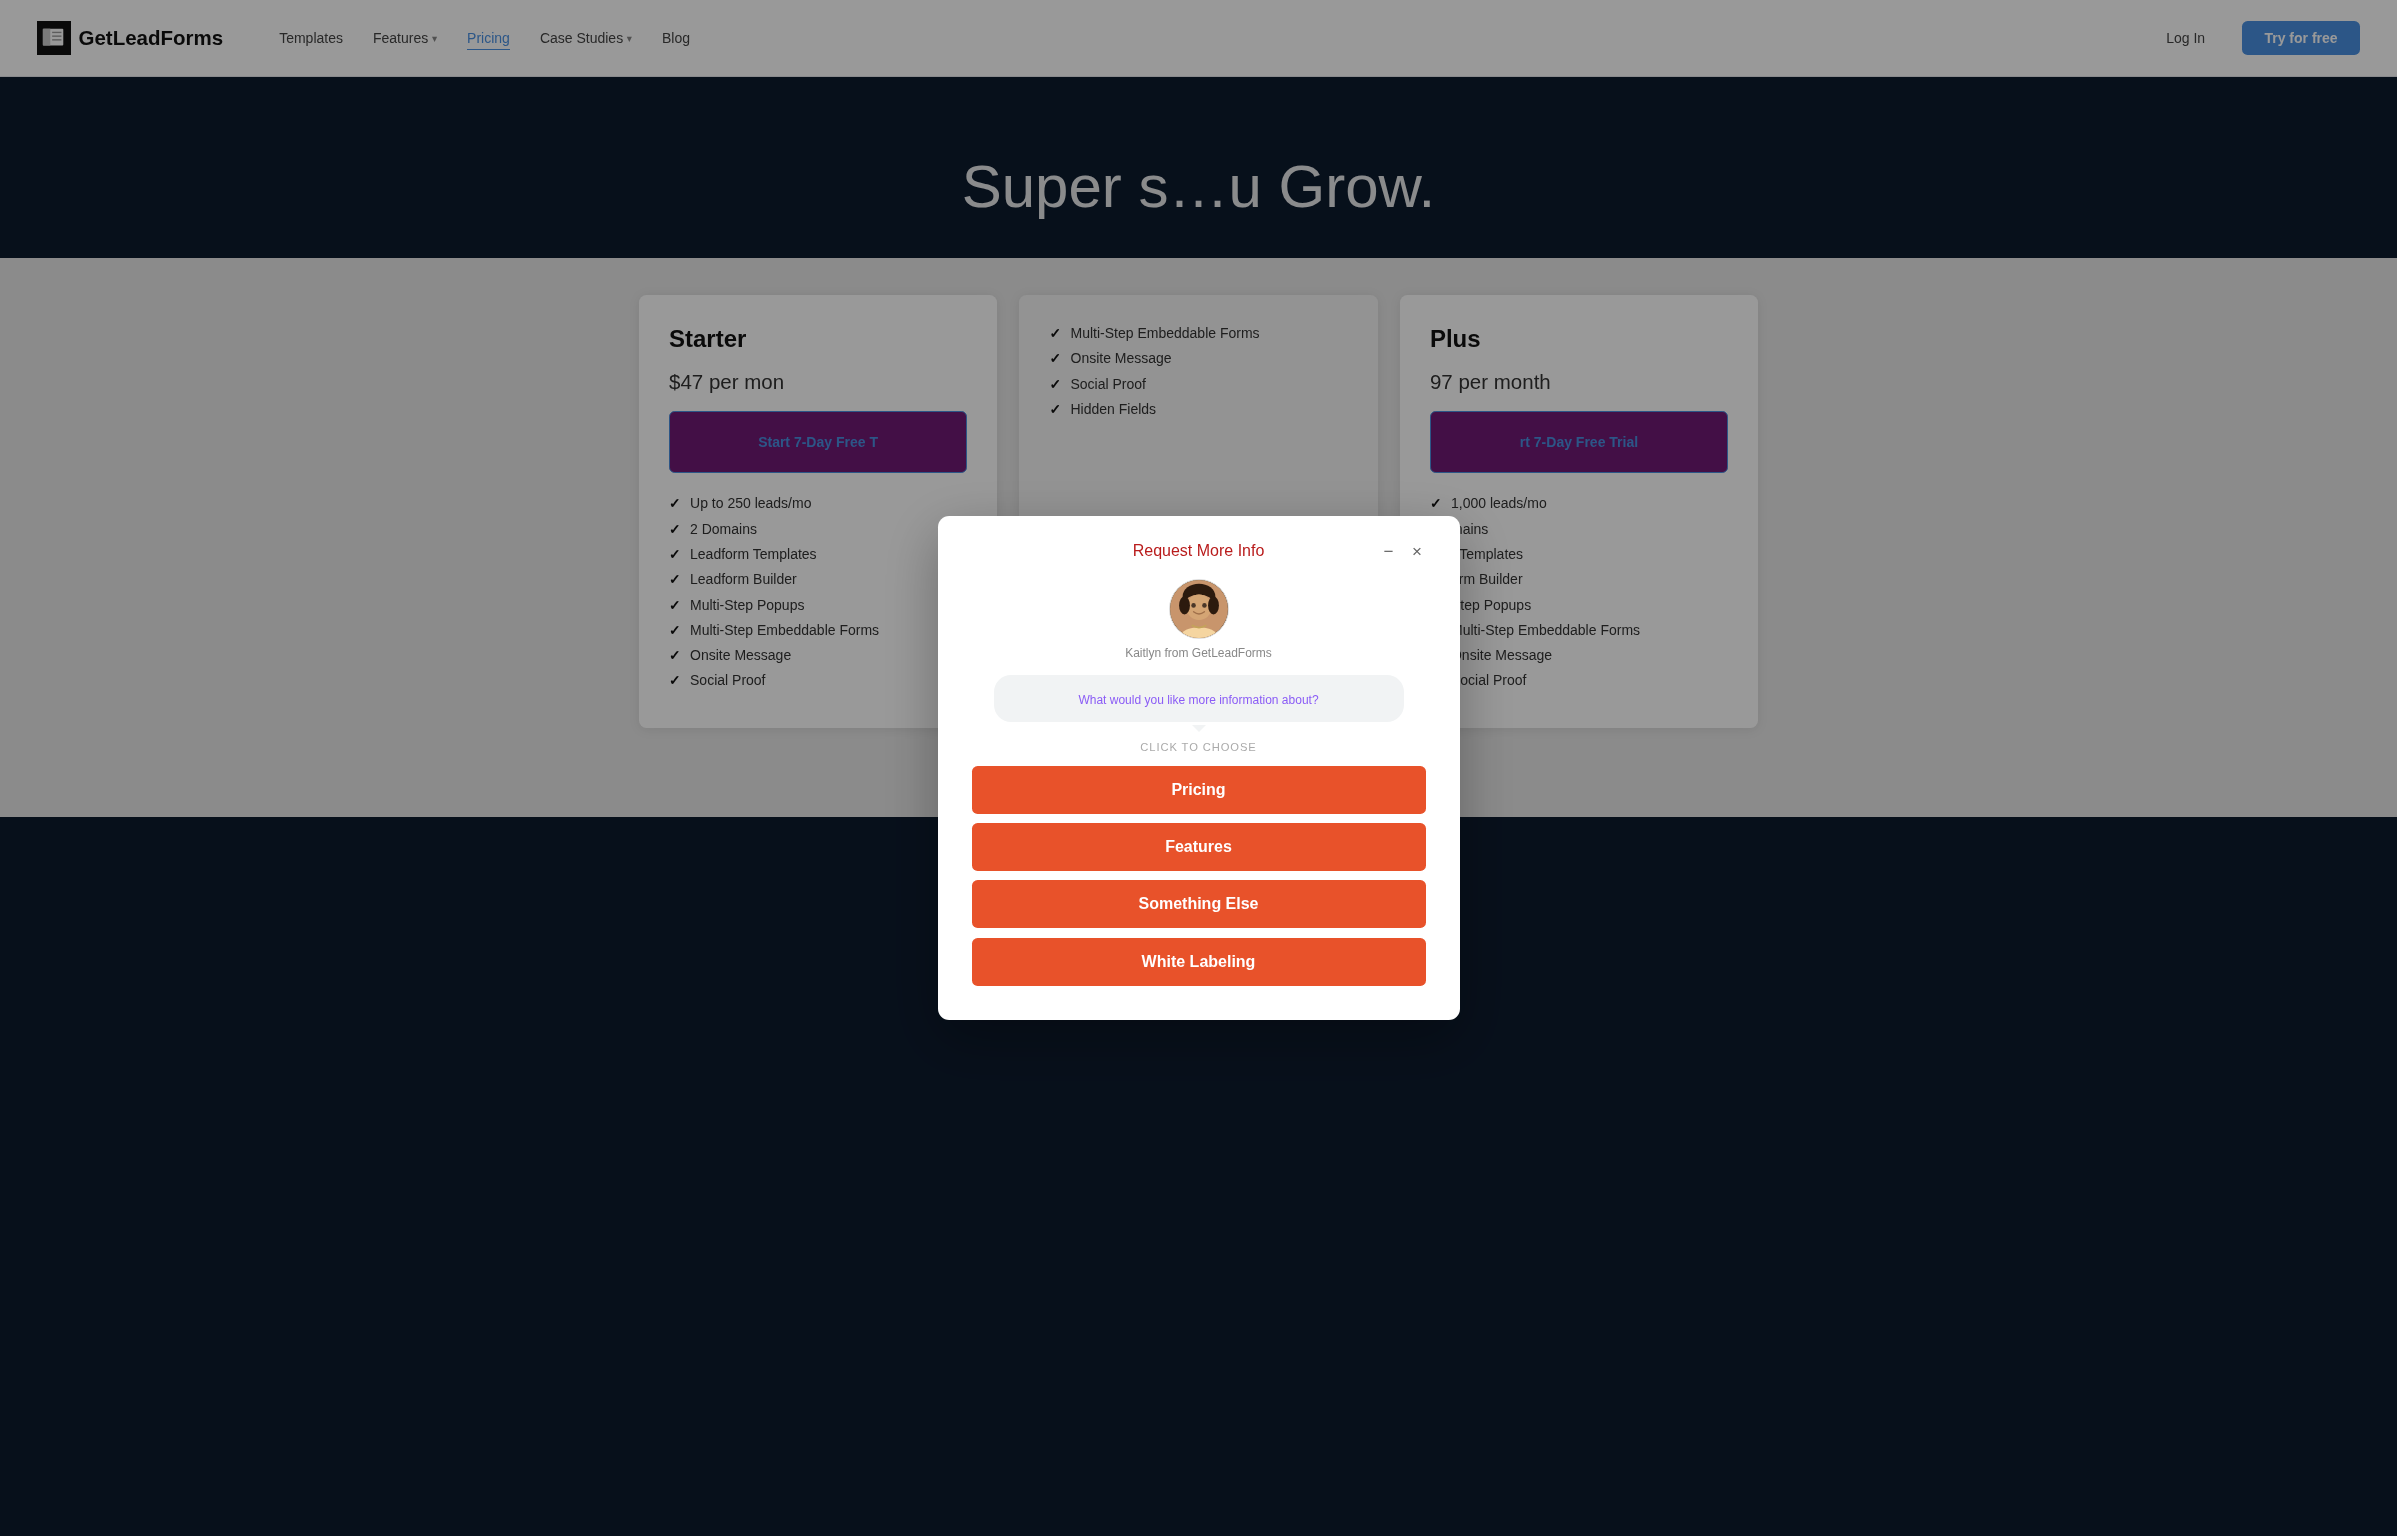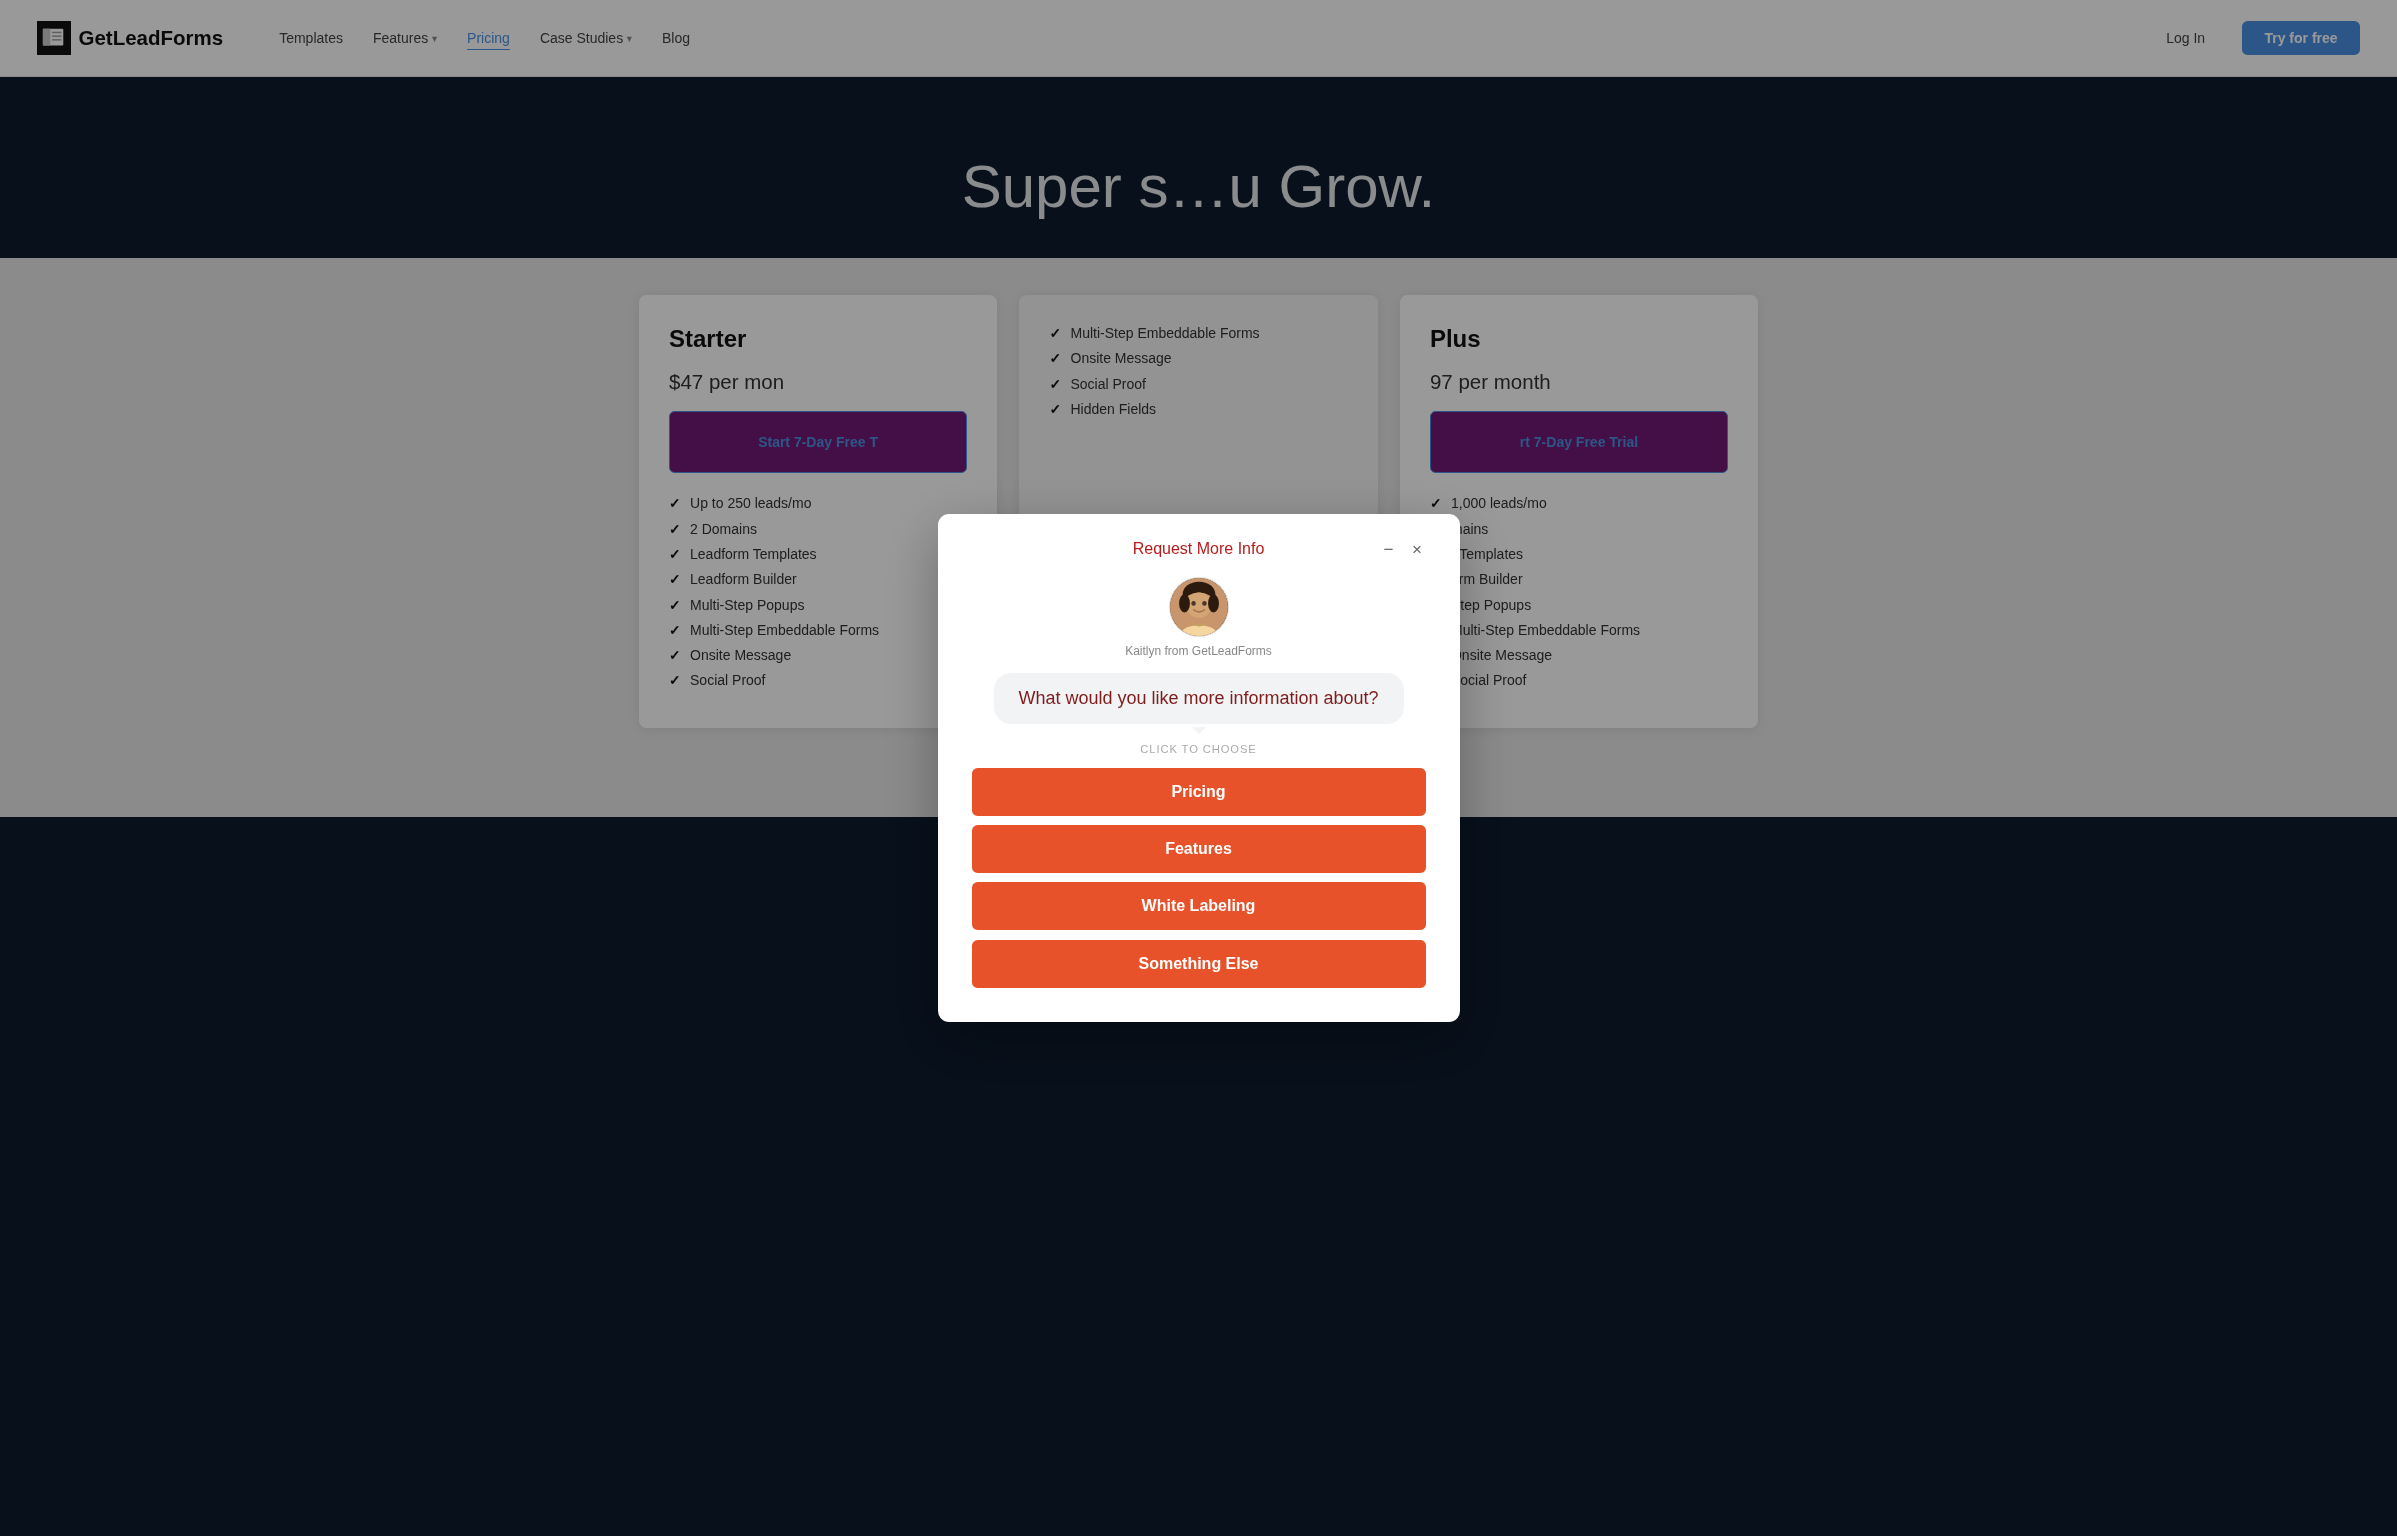--- a/index.html
+++ b/index.html
@@ -249,22 +249,22 @@
       content: '';
       position: absolute;
       bottom: -9.3px;
       left: 50%;
       transform: translateX(-50%);
       border: 7.5px solid transparent;
       border-top-color: #f1f3f4;
       border-bottom: none;
     }
     .speech-text {
-      font-size: 18px;
-      color: #7f1d1d;
+      font-size: 12px;
+      color: #8b5cf6;
       font-weight: 400;
     }
     .click-label {
       text-align: center;
       font-size: 11.2px;
       color: #aaa;
       letter-spacing: 0.9px;
       text-transform: uppercase;
       margin-bottom: 13px;
       margin-top: 7.5px;
@@ -484,19 +484,19 @@
 
     <div class="speech-bubble">
       <span class="speech-text">What would you like more information about?</span>
     </div>
 
     <div class="click-label">CLICK TO CHOOSE</div>
 
     <div class="choice-buttons">
       <button class="choice-btn">Pricing</button>
       <button class="choice-btn">Features</button>
+      <button class="choice-btn">Something Else</button>
       <button class="choice-btn">White Labeling</button>
-      <button class="choice-btn">Something Else</button>
     </div>
 
   </div>
 </div>
 
 
 </body></html>

